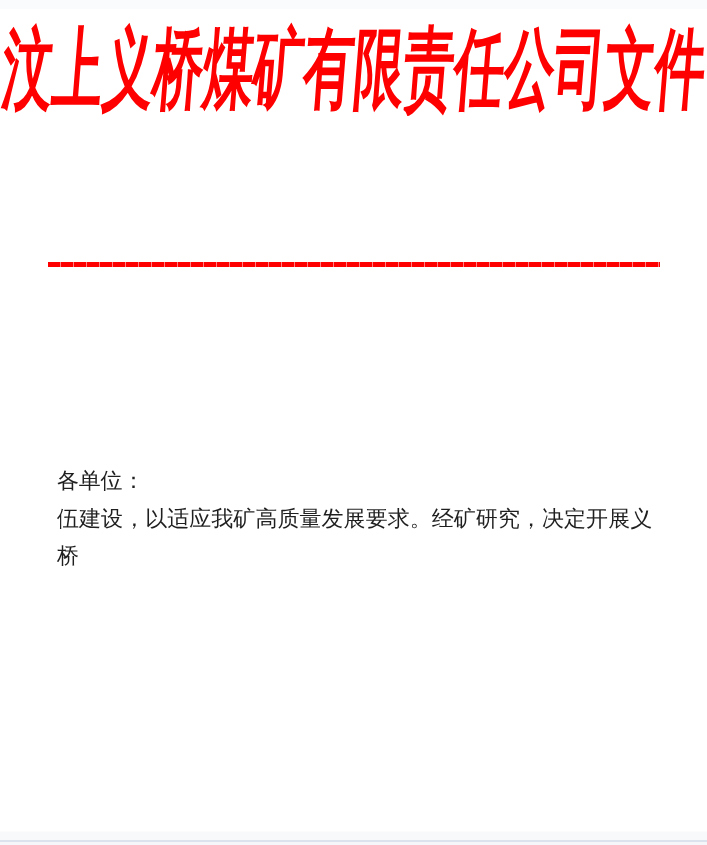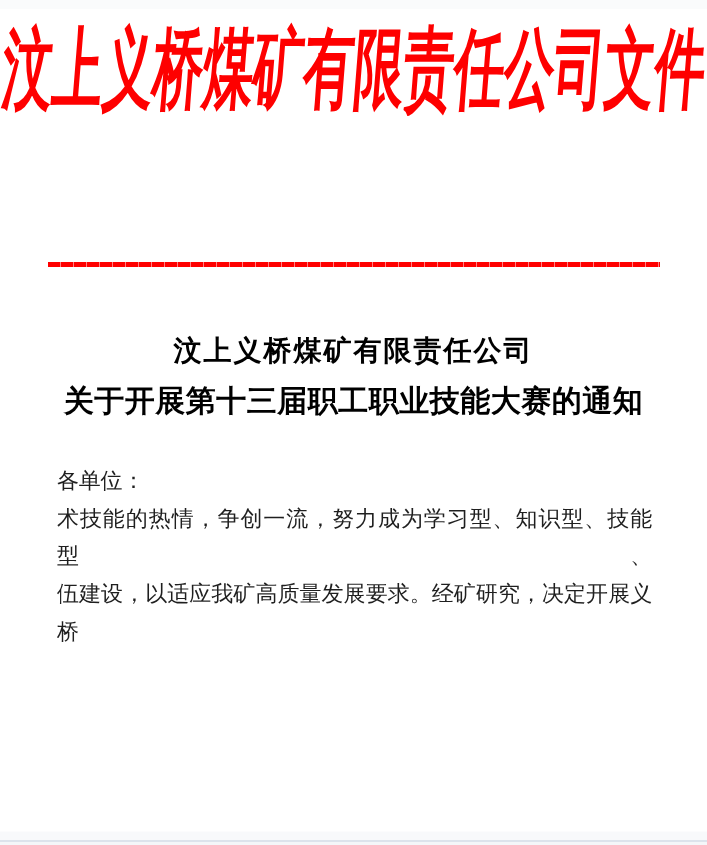--- a/index.html
+++ b/index.html
@@ -134,28 +134,23 @@
 
   <div class="top-strip"></div>
 
   <div class="letterhead-wrap">
     <div class="letterhead">汶上义桥煤矿有限责任公司文件</div>
   </div>
 
 
   <div class="red-divider"></div>
 
-  <div class="title-block">
-    <div class="title-1">汶上义桥煤矿有限责任公司</div>
-    <div class="title-2">关于开展第十三届职工职业技能大赛的通知</div>
-  </div>
 
   <div class="doc-body">
     <div class="ln">各单位：</div>
-    <div class="ln just">术技能的热情，争创一流，努力成为学习型、知识型、技能型、</div>
     <div class="ln just">伍建设，以适应我矿高质量发展要求。经矿研究，决定开展义桥</div>
 
   </div>
 
   <div class="bottom-strip-1"></div>
   <div class="bottom-strip-2"></div>
   <div class="bottom-strip-3"></div>
 
 </div>
 

